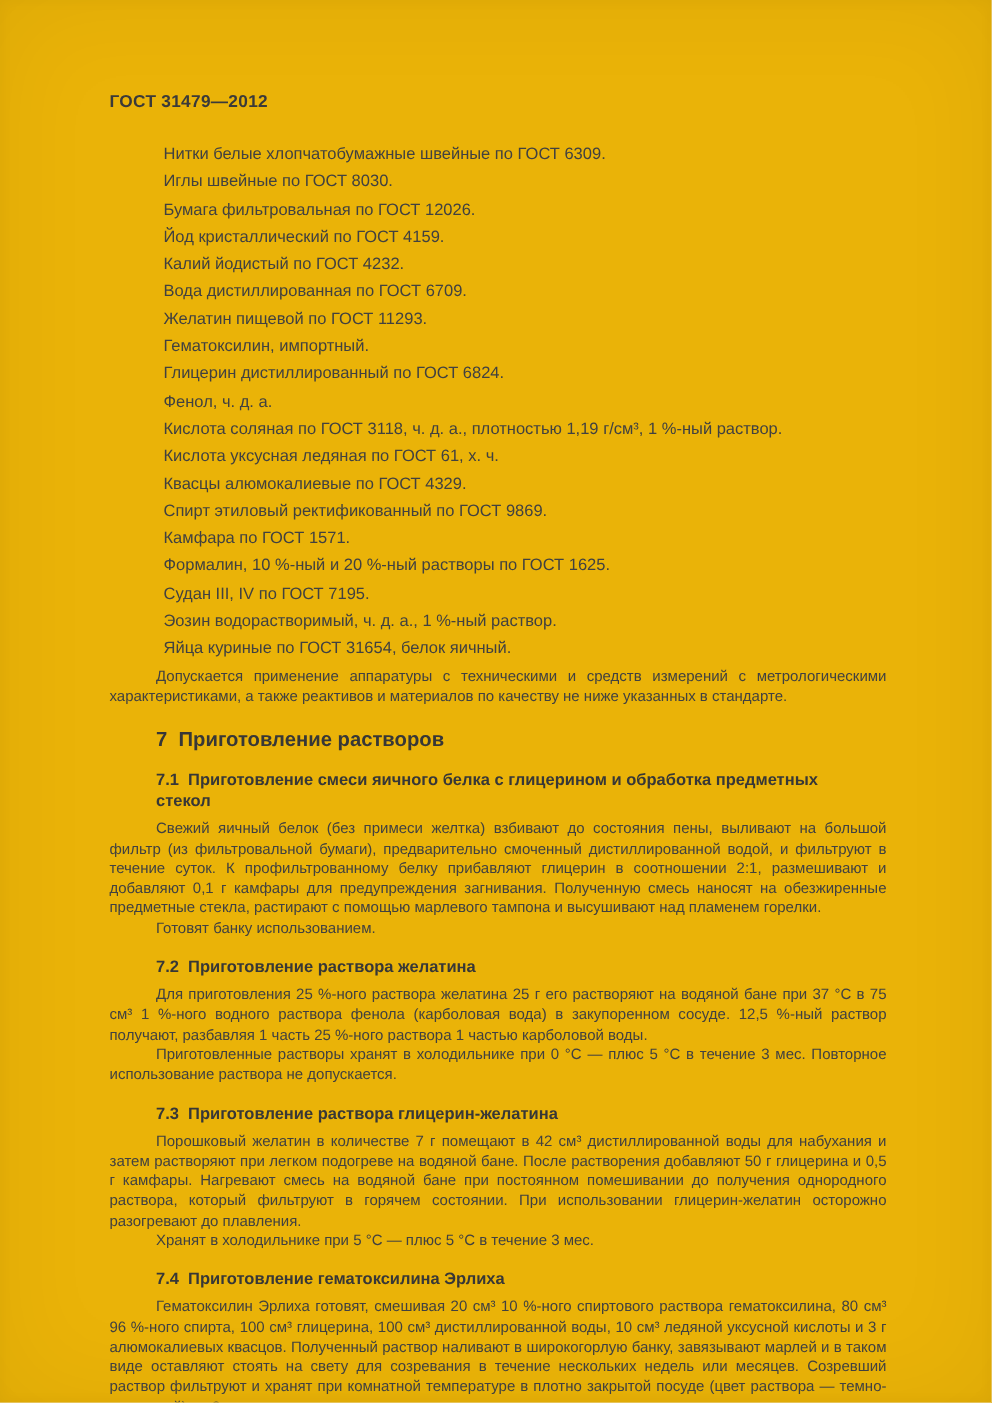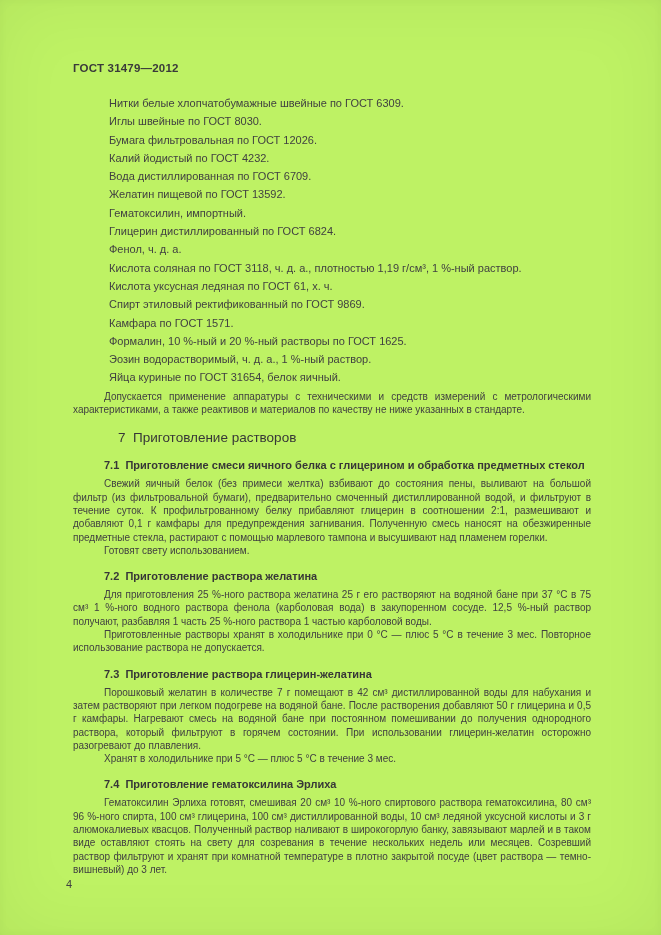--- a/index.html
+++ b/index.html
@@ -10,21 +10,21 @@
     width: 661px;
     height: 935px;
     background: #ededed;
     font-family: "Liberation Sans", sans-serif;
   }
   .page {
     position: relative;
     width: 661px;
     height: 935px;
     box-sizing: border-box;
-    background: #bef264;
+    background: #eab308;
     box-shadow: inset 0 0 70px rgba(0,0,0,0.055), inset 0 0 10px rgba(0,0,0,0.04);
     padding: 62px 70px 0 73px;
     color: #414141;
     overflow: hidden;
   }
   .doc-header {
     font-size: 11.5px;
     font-weight: bold;
     color: #3a3a3a;
     letter-spacing: 0.2px;
@@ -40,28 +40,28 @@
     white-space: nowrap;
   }
   .para {
     margin: 0;
     font-size: 10px;
     line-height: 13.3px;
     text-align: justify;
     text-indent: 31px;
   }
   .section-title {
-    margin: 14px 0 0 45px;
+    margin: 14px 0 0 31px;
     font-size: 13.5px;
     line-height: 16px;
-    font-weight: normal;
+    font-weight: bold;
     color: #373737;
   }
   .sub-title {
-    margin: 12px 0 5px 31px;
+    margin: 12px 14px 5px 31px;
     font-size: 11px;
     line-height: 14px;
     font-weight: bold;
     color: #373737;
   }
   .page-number {
     margin: 2px 0 0 -7px;
     font-size: 11px;
     color: #414141;
   }
@@ -70,43 +70,46 @@
 <body>
 
 <div class="page">
 
   <div class="doc-header">ГОСТ 31479—2012</div>
 
   <div class="materials">
     <p class="list-item">Нитки белые хлопчатобумажные швейные по ГОСТ 6309.</p>
     <p class="list-item">Иглы швейные по ГОСТ 8030.</p>
     <p class="list-item">Бумага фильтровальная по ГОСТ 12026.</p>
+    <p class="list-item">Йод кристаллический по ГОСТ 4159.</p>
     <p class="list-item">Калий йодистый по ГОСТ 4232.</p>
     <p class="list-item">Вода дистиллированная по ГОСТ 6709.</p>
-    <p class="list-item">Желатин пищевой по ГОСТ 13592.</p>
+    <p class="list-item">Желатин пищевой по ГОСТ 11293.</p>
     <p class="list-item">Гематоксилин, импортный.</p>
     <p class="list-item">Глицерин дистиллированный по ГОСТ 6824.</p>
     <p class="list-item">Фенол, ч. д. а.</p>
     <p class="list-item">Кислота соляная по ГОСТ 3118, ч. д. а., плотностью 1,19 г/см³, 1 %-ный раствор.</p>
     <p class="list-item">Кислота уксусная ледяная по ГОСТ 61, х. ч.</p>
+    <p class="list-item">Квасцы алюмокалиевые по ГОСТ 4329.</p>
     <p class="list-item">Спирт этиловый ректификованный по ГОСТ 9869.</p>
     <p class="list-item">Камфара по ГОСТ 1571.</p>
     <p class="list-item">Формалин, 10 %-ный и 20 %-ный растворы по ГОСТ 1625.</p>
+    <p class="list-item">Судан III, IV по ГОСТ 7195.</p>
     <p class="list-item">Эозин водорастворимый, ч. д. а., 1 %-ный раствор.</p>
     <p class="list-item">Яйца куриные по ГОСТ 31654, белок яичный.</p>
   </div>
 
   <p class="para">Допускается применение аппаратуры с техническими и средств измерений с метрологическими характеристиками, а также реактивов и материалов по качеству не ниже указанных в стандарте.</p>
 
   <h2 class="section-title">7&nbsp;&nbsp;Приготовление растворов</h2>
 
   <section>
     <h3 class="sub-title">7.1&nbsp;&nbsp;Приготовление смеси яичного белка с глицерином и обработка предметных стекол</h3>
     <p class="para">Свежий яичный белок (без примеси желтка) взбивают до состояния пены, выливают на большой фильтр (из фильтровальной бумаги), предварительно смоченный дистиллированной водой, и фильтруют в течение суток. К профильтрованному белку прибавляют глицерин в соотношении 2:1, размешивают и добавляют 0,1 г камфары для предупреждения загнивания. Полученную смесь наносят на обезжиренные предметные стекла, растирают с помощью марлевого тампона и высушивают над пламенем горелки.</p>
-    <p class="para">Готовят свету использованием.</p>
+    <p class="para">Готовят банку использованием.</p>
   </section>
 
   <section>
     <h3 class="sub-title">7.2&nbsp;&nbsp;Приготовление раствора желатина</h3>
     <p class="para">Для приготовления 25 %-ного раствора желатина 25 г его растворяют на водяной бане при 37 °С в 75 см³ 1 %-ного водного раствора фенола (карболовая вода) в закупоренном сосуде. 12,5 %-ный раствор получают, разбавляя 1 часть 25 %-ного раствора 1 частью карболовой воды.</p>
     <p class="para">Приготовленные растворы хранят в холодильнике при 0 °С — плюс 5 °С в течение 3 мес. Повторное использование раствора не допускается.</p>
   </section>
 
   <section>
     <h3 class="sub-title">7.3&nbsp;&nbsp;Приготовление раствора глицерин-желатина</h3>

